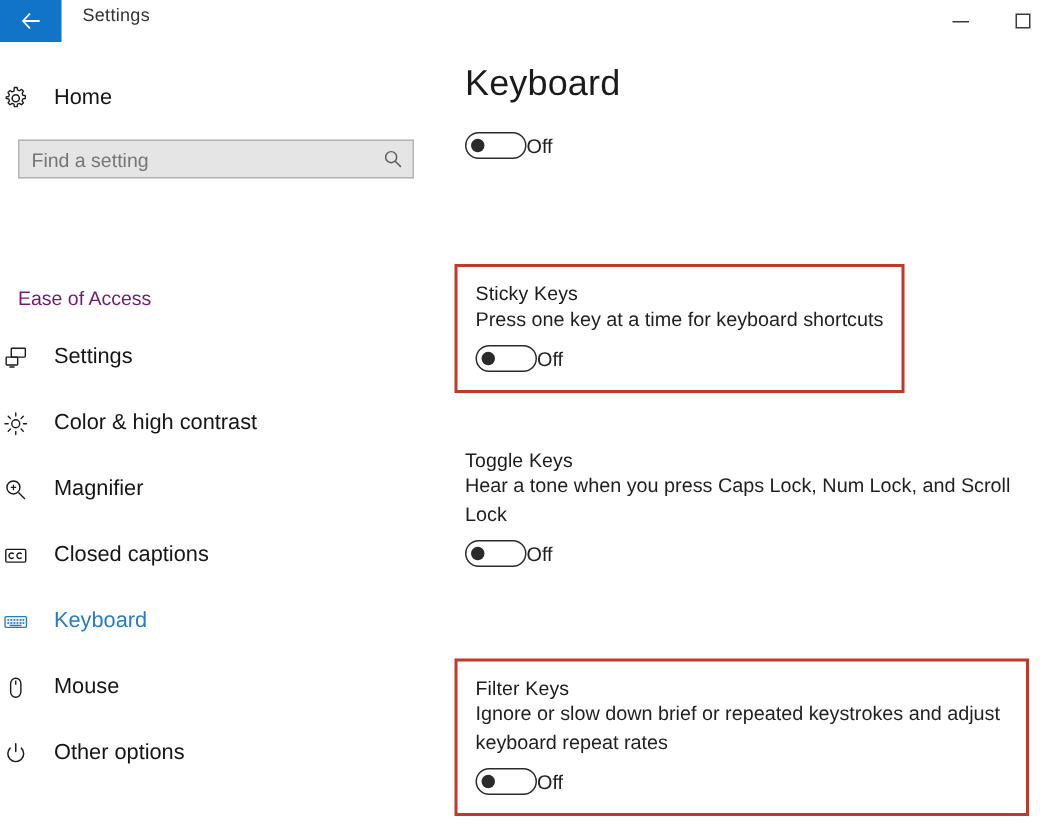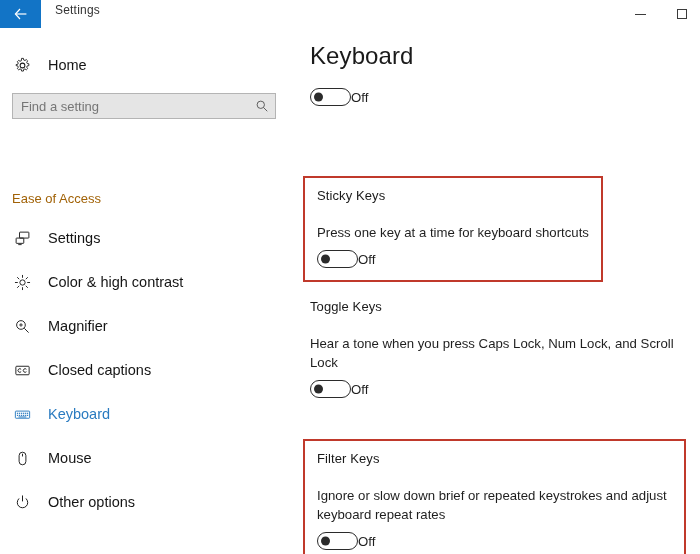--- a/index.html
+++ b/index.html
@@ -90,21 +90,21 @@
     left: 0;
     top: 36px;
     width: 296px;
     height: 518px;
     background: #ffffff;
   }
   .nav-row {
     display: flex;
     align-items: center;
     height: 30px;
-    padding-left: 12px;
+    padding-left: 0;
     box-sizing: border-box;
     gap: 16px;
   }
   .nav-icon {
     width: 20px;
     height: 20px;
     display: flex;
     align-items: center;
     justify-content: center;
     flex: 0 0 20px;
@@ -148,21 +148,21 @@
     display: flex;
     align-items: center;
     justify-content: center;
   }
 
   .group-header {
     position: absolute;
     left: 12px;
     top: 155px;
     font-size: 13px;
-    color: #a16207;
+    color: #701a75;
   }
 
   .nav-list {
     position: absolute;
     left: 0;
     top: 180px;
     width: 296px;
   }
   .nav-list .nav-row { height: 44px; }
   .nav-row.selected .nav-label { color: #2a7bc0; }
@@ -248,21 +248,21 @@
   #block-toggle-keys { left: 14px; top: 263px; width: 380px; }
   #block-filter {
     left: 7px;
     top: 403px;
     width: 383px;
     border: 2px solid #c0392b;
     box-sizing: border-box;
     padding: 10px 12px 12px 12px;
   }
 
-  .spacer-desc { margin-top: 20px; }
+  .spacer-desc { }
   .spacer-toggle { margin-top: 8px; }
 </style>
 </head>
 <body>
 
 <div id="app">
 
   <div class="titlebar">
     <div class="back-button">
       <svg class="back-arrow" viewBox="0 0 16 16">

